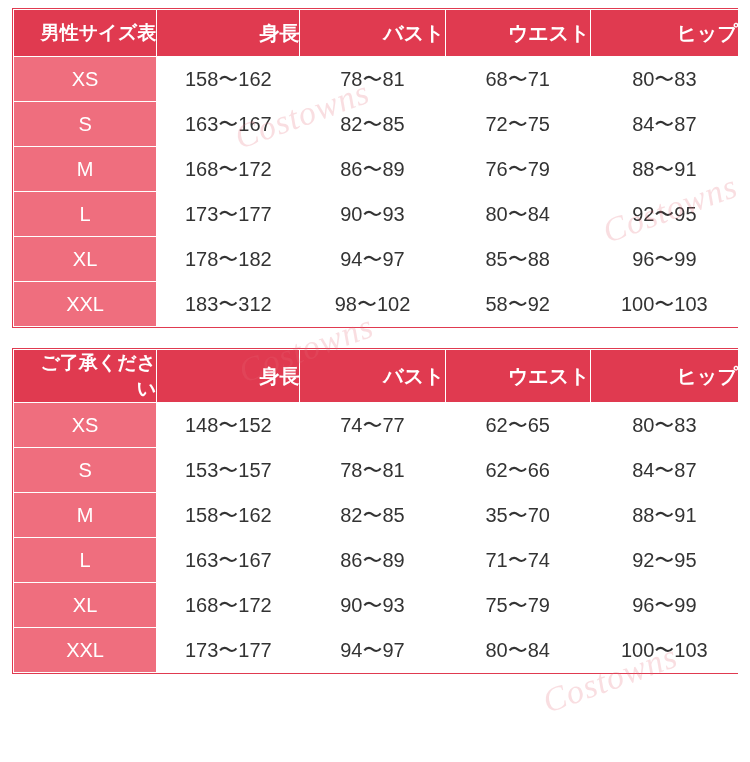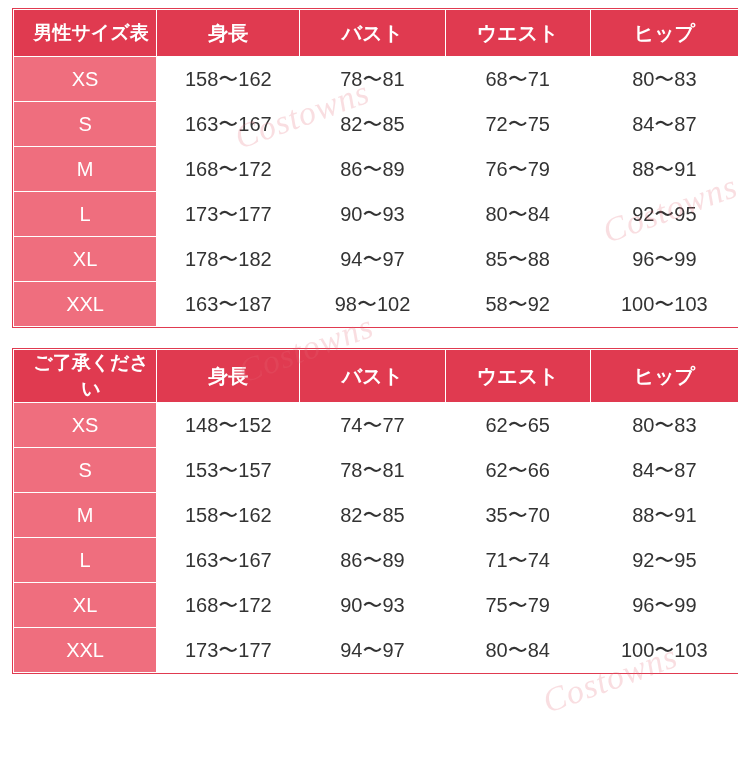--- a/index.html
+++ b/index.html
@@ -63,23 +63,24 @@
   }
 
   
   table.size-table thead th {
     background: #e03a50;
     color: #ffffff;
     font-weight: bold;
     font-size: 20px;
     height: 46px;
     border: 1px solid #ffffff;
+    text-align: right;
   }
   table.size-table thead th.corner {
-    text-align: center;
+    text-align: right;
     padding-left: 12px;
     font-size: 19px;
   }
 
   
   table.size-table tbody th.size-label {
     background: #ef6e7e;
     color: #ffffff;
     font-weight: normal;
     font-size: 20px;
@@ -180,21 +181,21 @@
         </tr>
         <tr>
           <th class="size-label">XL</th>
           <td>178〜182</td>
           <td>94〜97</td>
           <td>85〜88</td>
           <td>96〜99</td>
         </tr>
         <tr>
           <th class="size-label">XXL</th>
-          <td>163〜187</td>
+          <td>183〜312</td>
           <td>98〜102</td>
           <td>58〜92</td>
           <td>100〜103</td>
         </tr>
       </tbody>
     </table>
   </div>
 
   <div class="spacer"></div>
 

